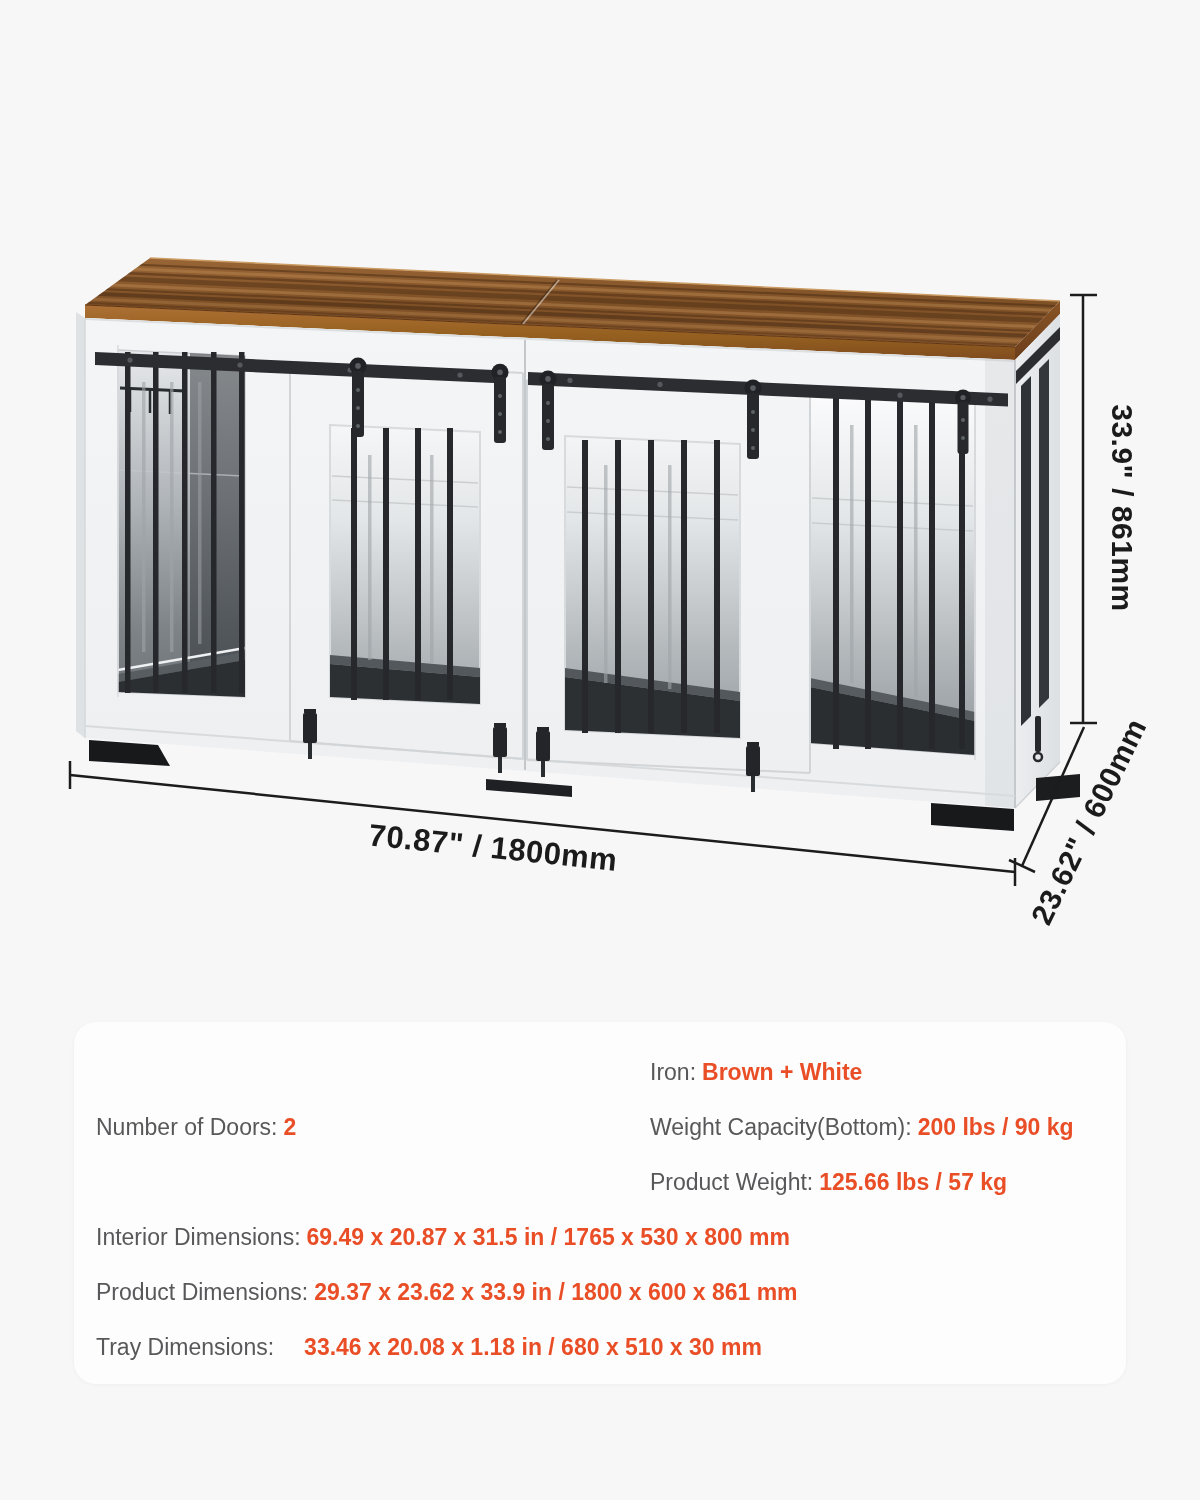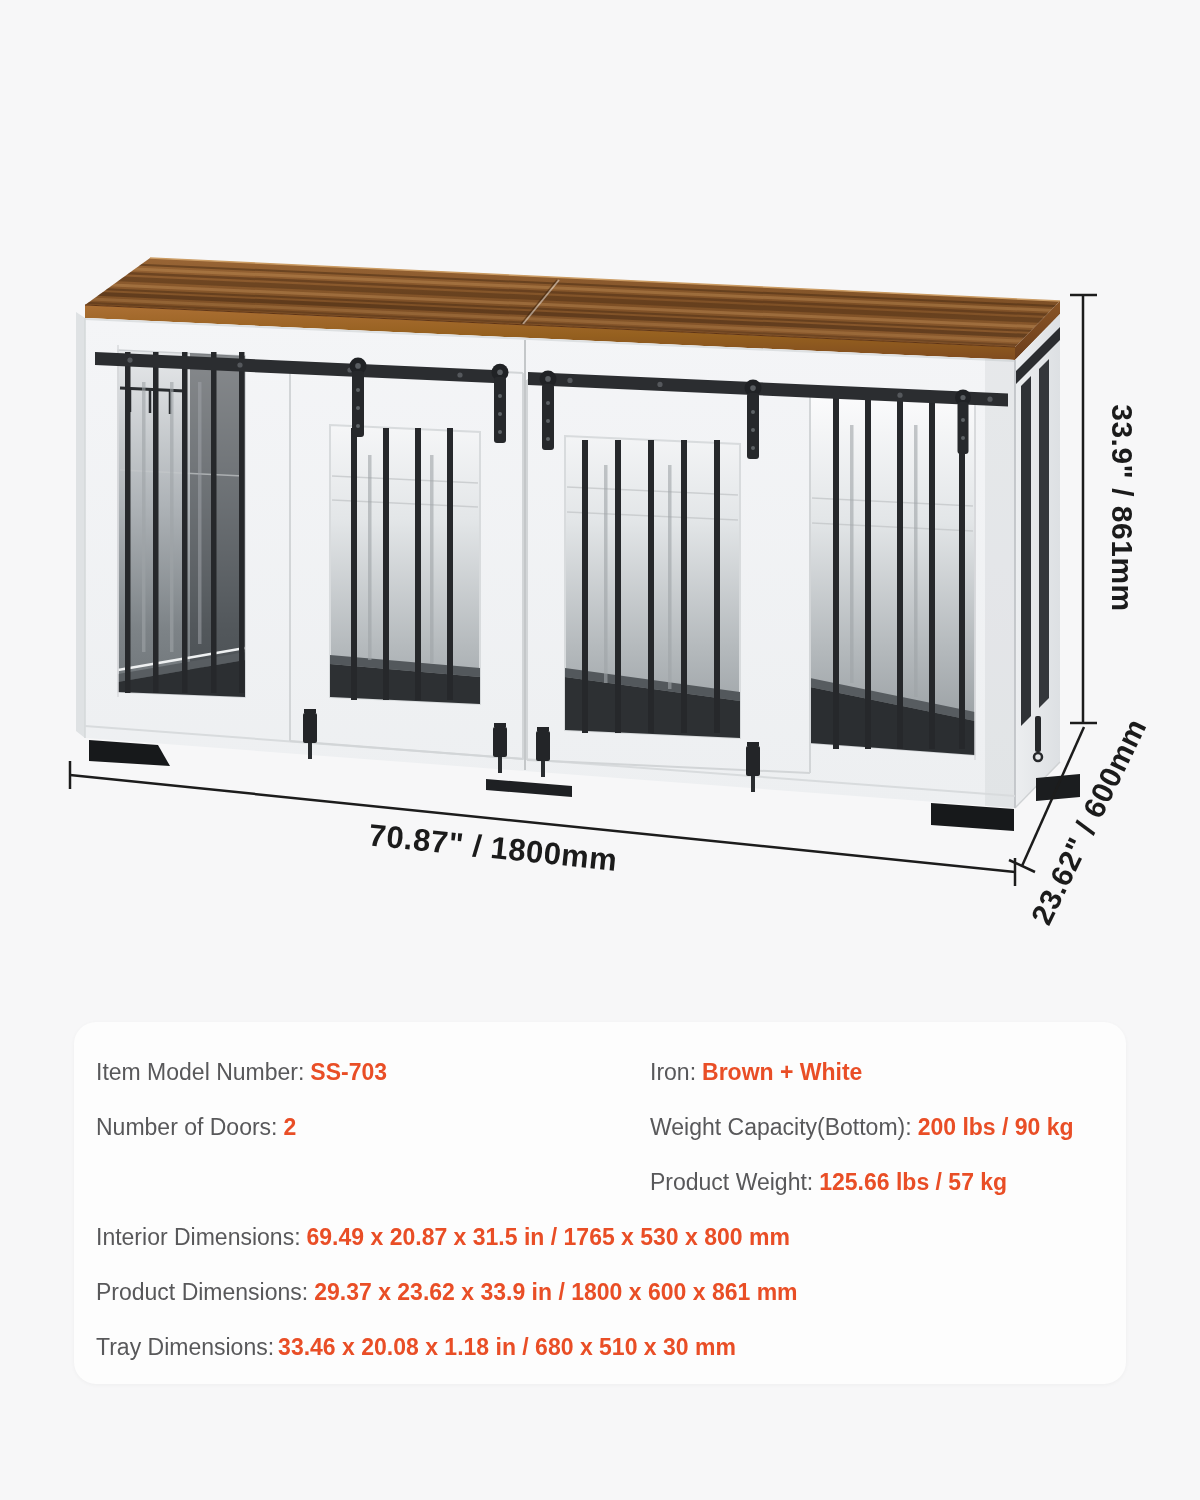--- a/index.html
+++ b/index.html
@@ -18,21 +18,21 @@
     position:absolute;left:74px;top:1022px;width:1052px;height:362px;
     background:#FDFDFD;border-radius:22px;
     box-shadow:0 1px 4px rgba(0,0,0,0.04);
   }
   .spec-row{position:absolute;left:0;width:100%;height:28px;}
   .spec-cell{position:absolute;top:0;white-space:nowrap;font-size:23px;line-height:28px;}
   .spec-cell.col-left{left:22px;}
   .spec-cell.col-right{left:576px;}
   .spec-label{color:#58585A;margin-right:6px;}
   .spec-value{color:#E94E26;font-weight:700;}
-  .row-tray .spec-label{margin-right:4px;text-align:right;}
+  .row-tray .spec-label{margin-right:30px;text-align:right;}
 </style>
 </head>
 <body>
 
 <div class="canvas">
 
   <svg class="scene" width="1200" height="1500" viewBox="0 0 1200 1500">
     <defs>
       <linearGradient id="gWoodTop" gradientUnits="userSpaceOnUse" x1="0" y1="256" x2="0" y2="352">
         <stop offset="0" stop-color="#9A6636"></stop>
@@ -329,23 +329,20 @@
       </g>
     </g>
     <text class="dim-label" transform="translate(492,858) rotate(5.9)" text-anchor="middle">70.87" / 1800mm</text>
     <text class="dim-label small" transform="translate(1112,508) rotate(90)" text-anchor="middle">33.9" / 861mm</text>
     <text class="dim-label small" transform="translate(1098,826) rotate(-64)" text-anchor="middle">23.62" / 600mm</text>
   </svg>
 
   <div class="spec-card">
 
     <div class="spec-row" style="top:36px">
-      <div class="spec-cell col-left">
-        <span class="spec-label">Item Model Number:</span><span class="spec-value">SS-703</span>
-      </div>
       <div class="spec-cell col-right">
         <span class="spec-label">Iron:</span><span class="spec-value">Brown + White</span>
       </div>
     </div>
 
     <div class="spec-row" style="top:91px">
       <div class="spec-cell col-left">
         <span class="spec-label">Number of Doors:</span><span class="spec-value">2</span>
       </div>
       <div class="spec-cell col-right">

